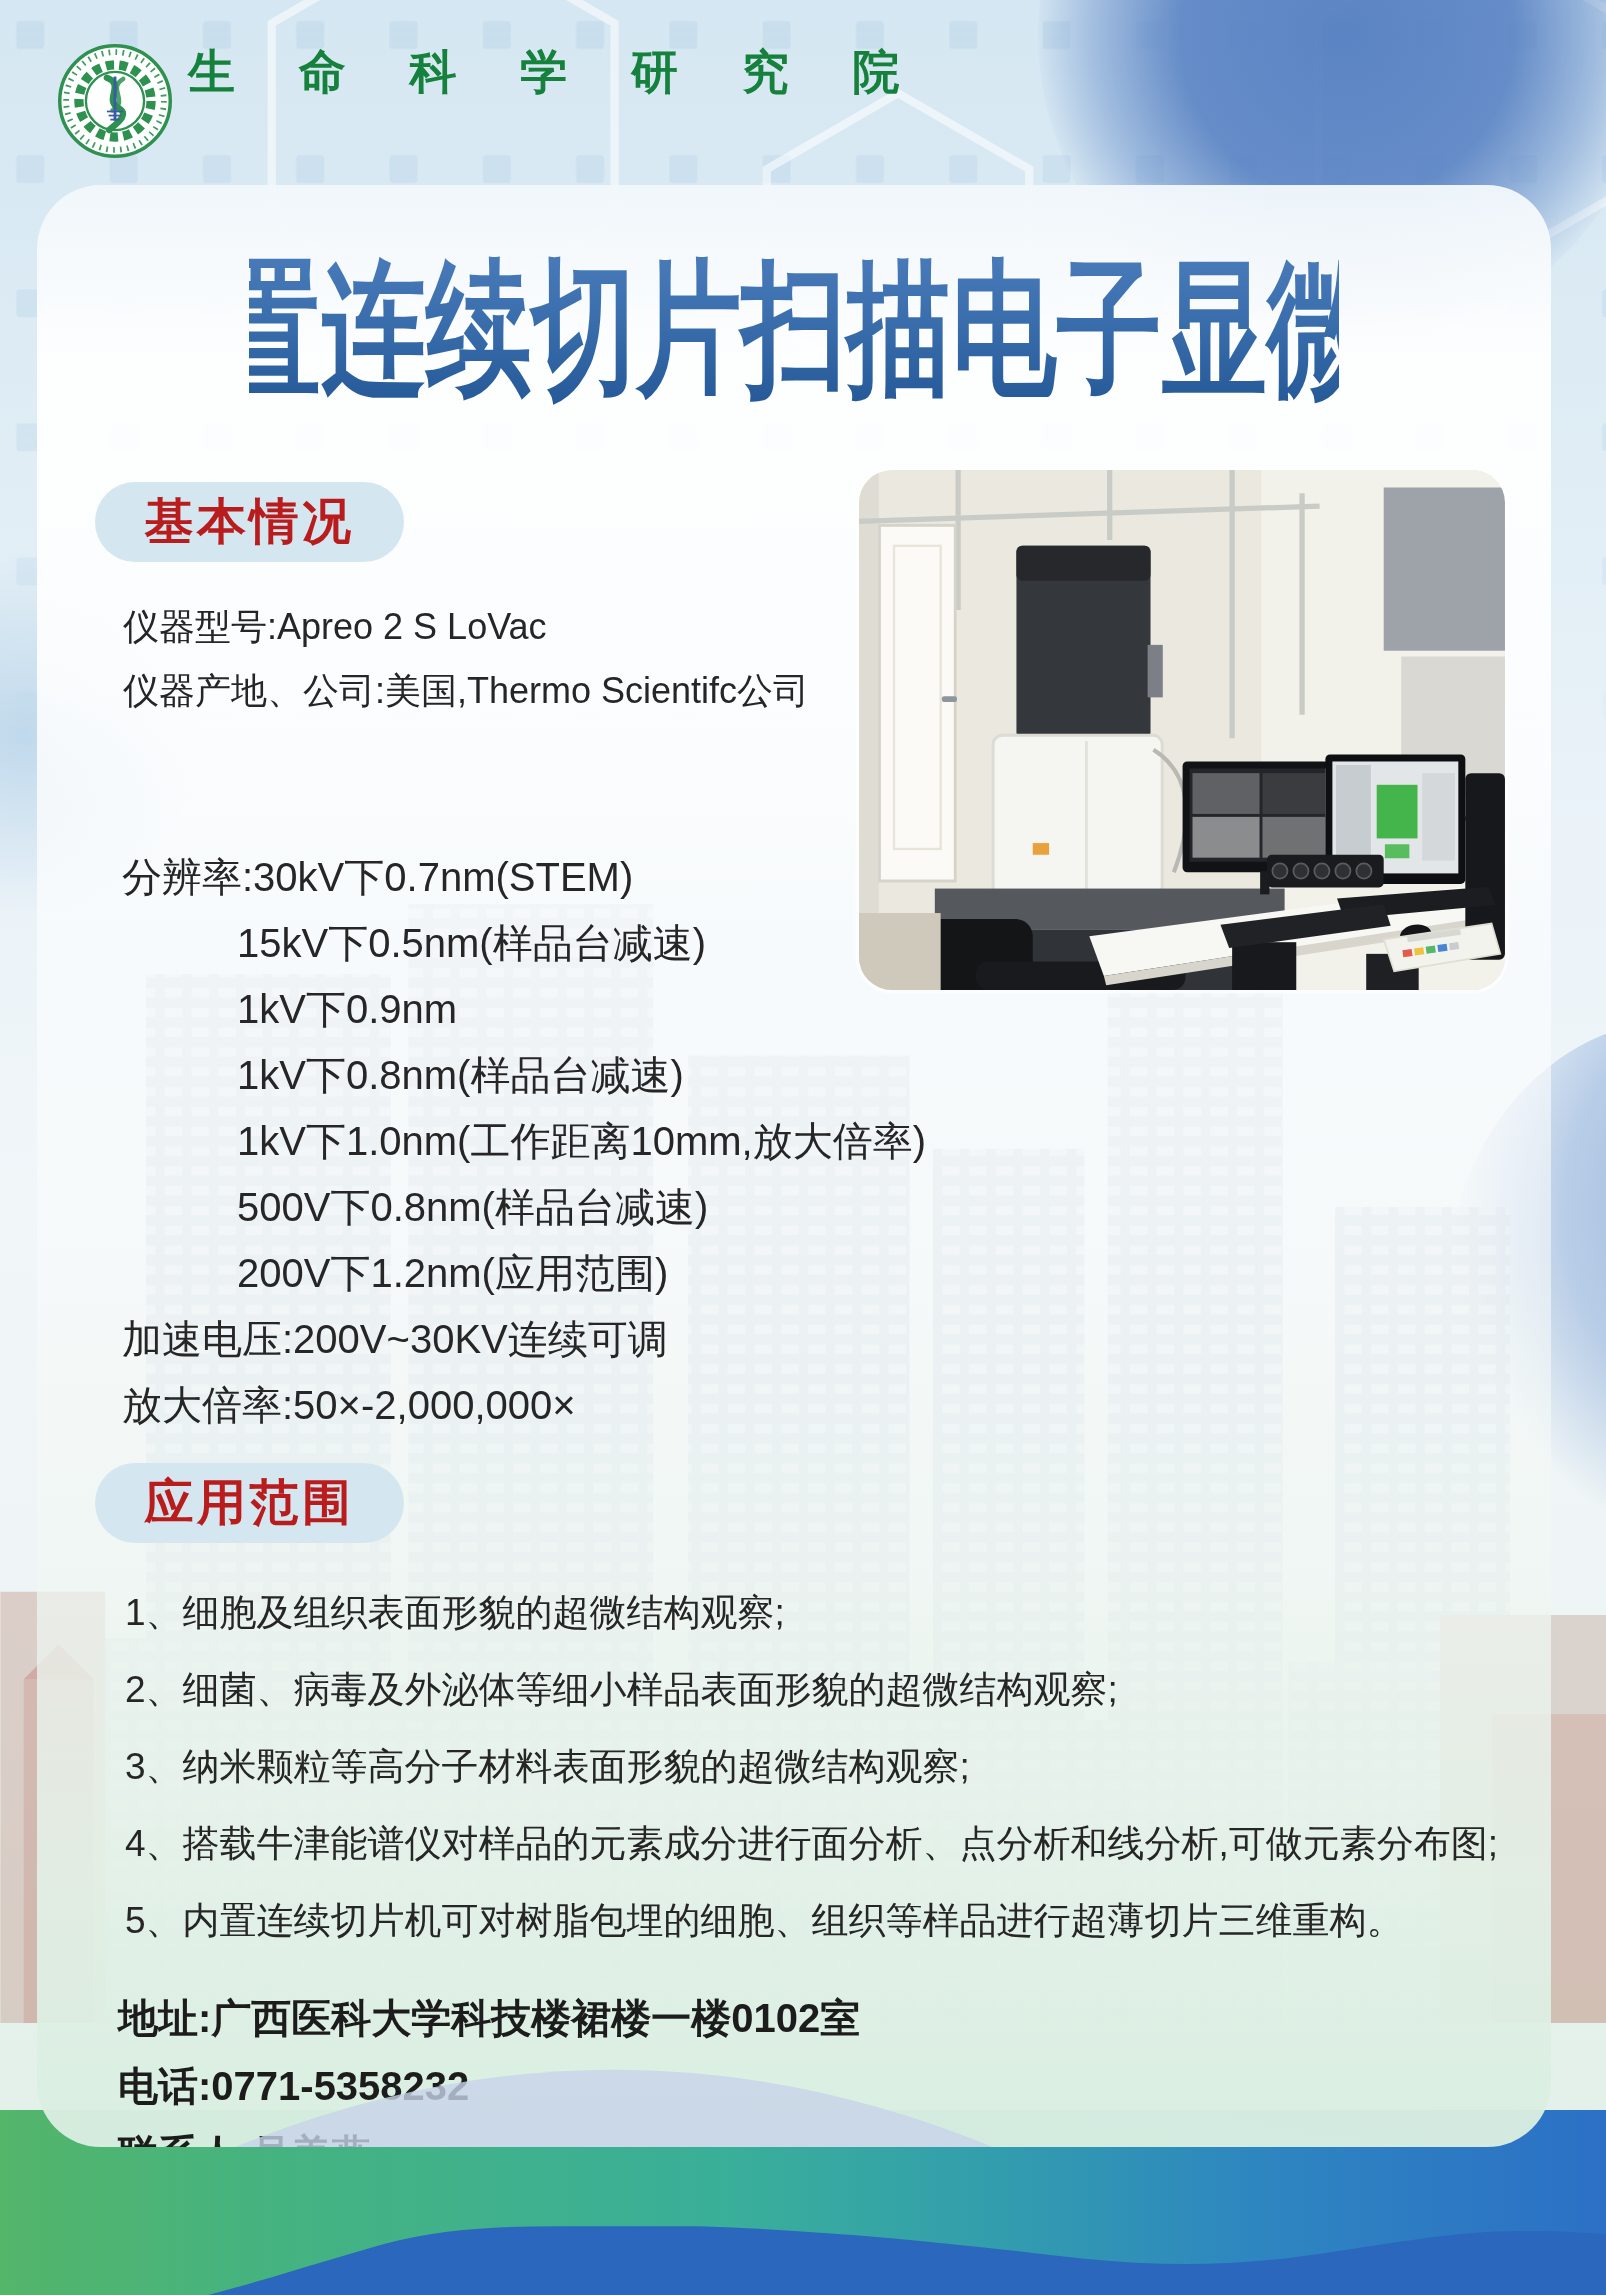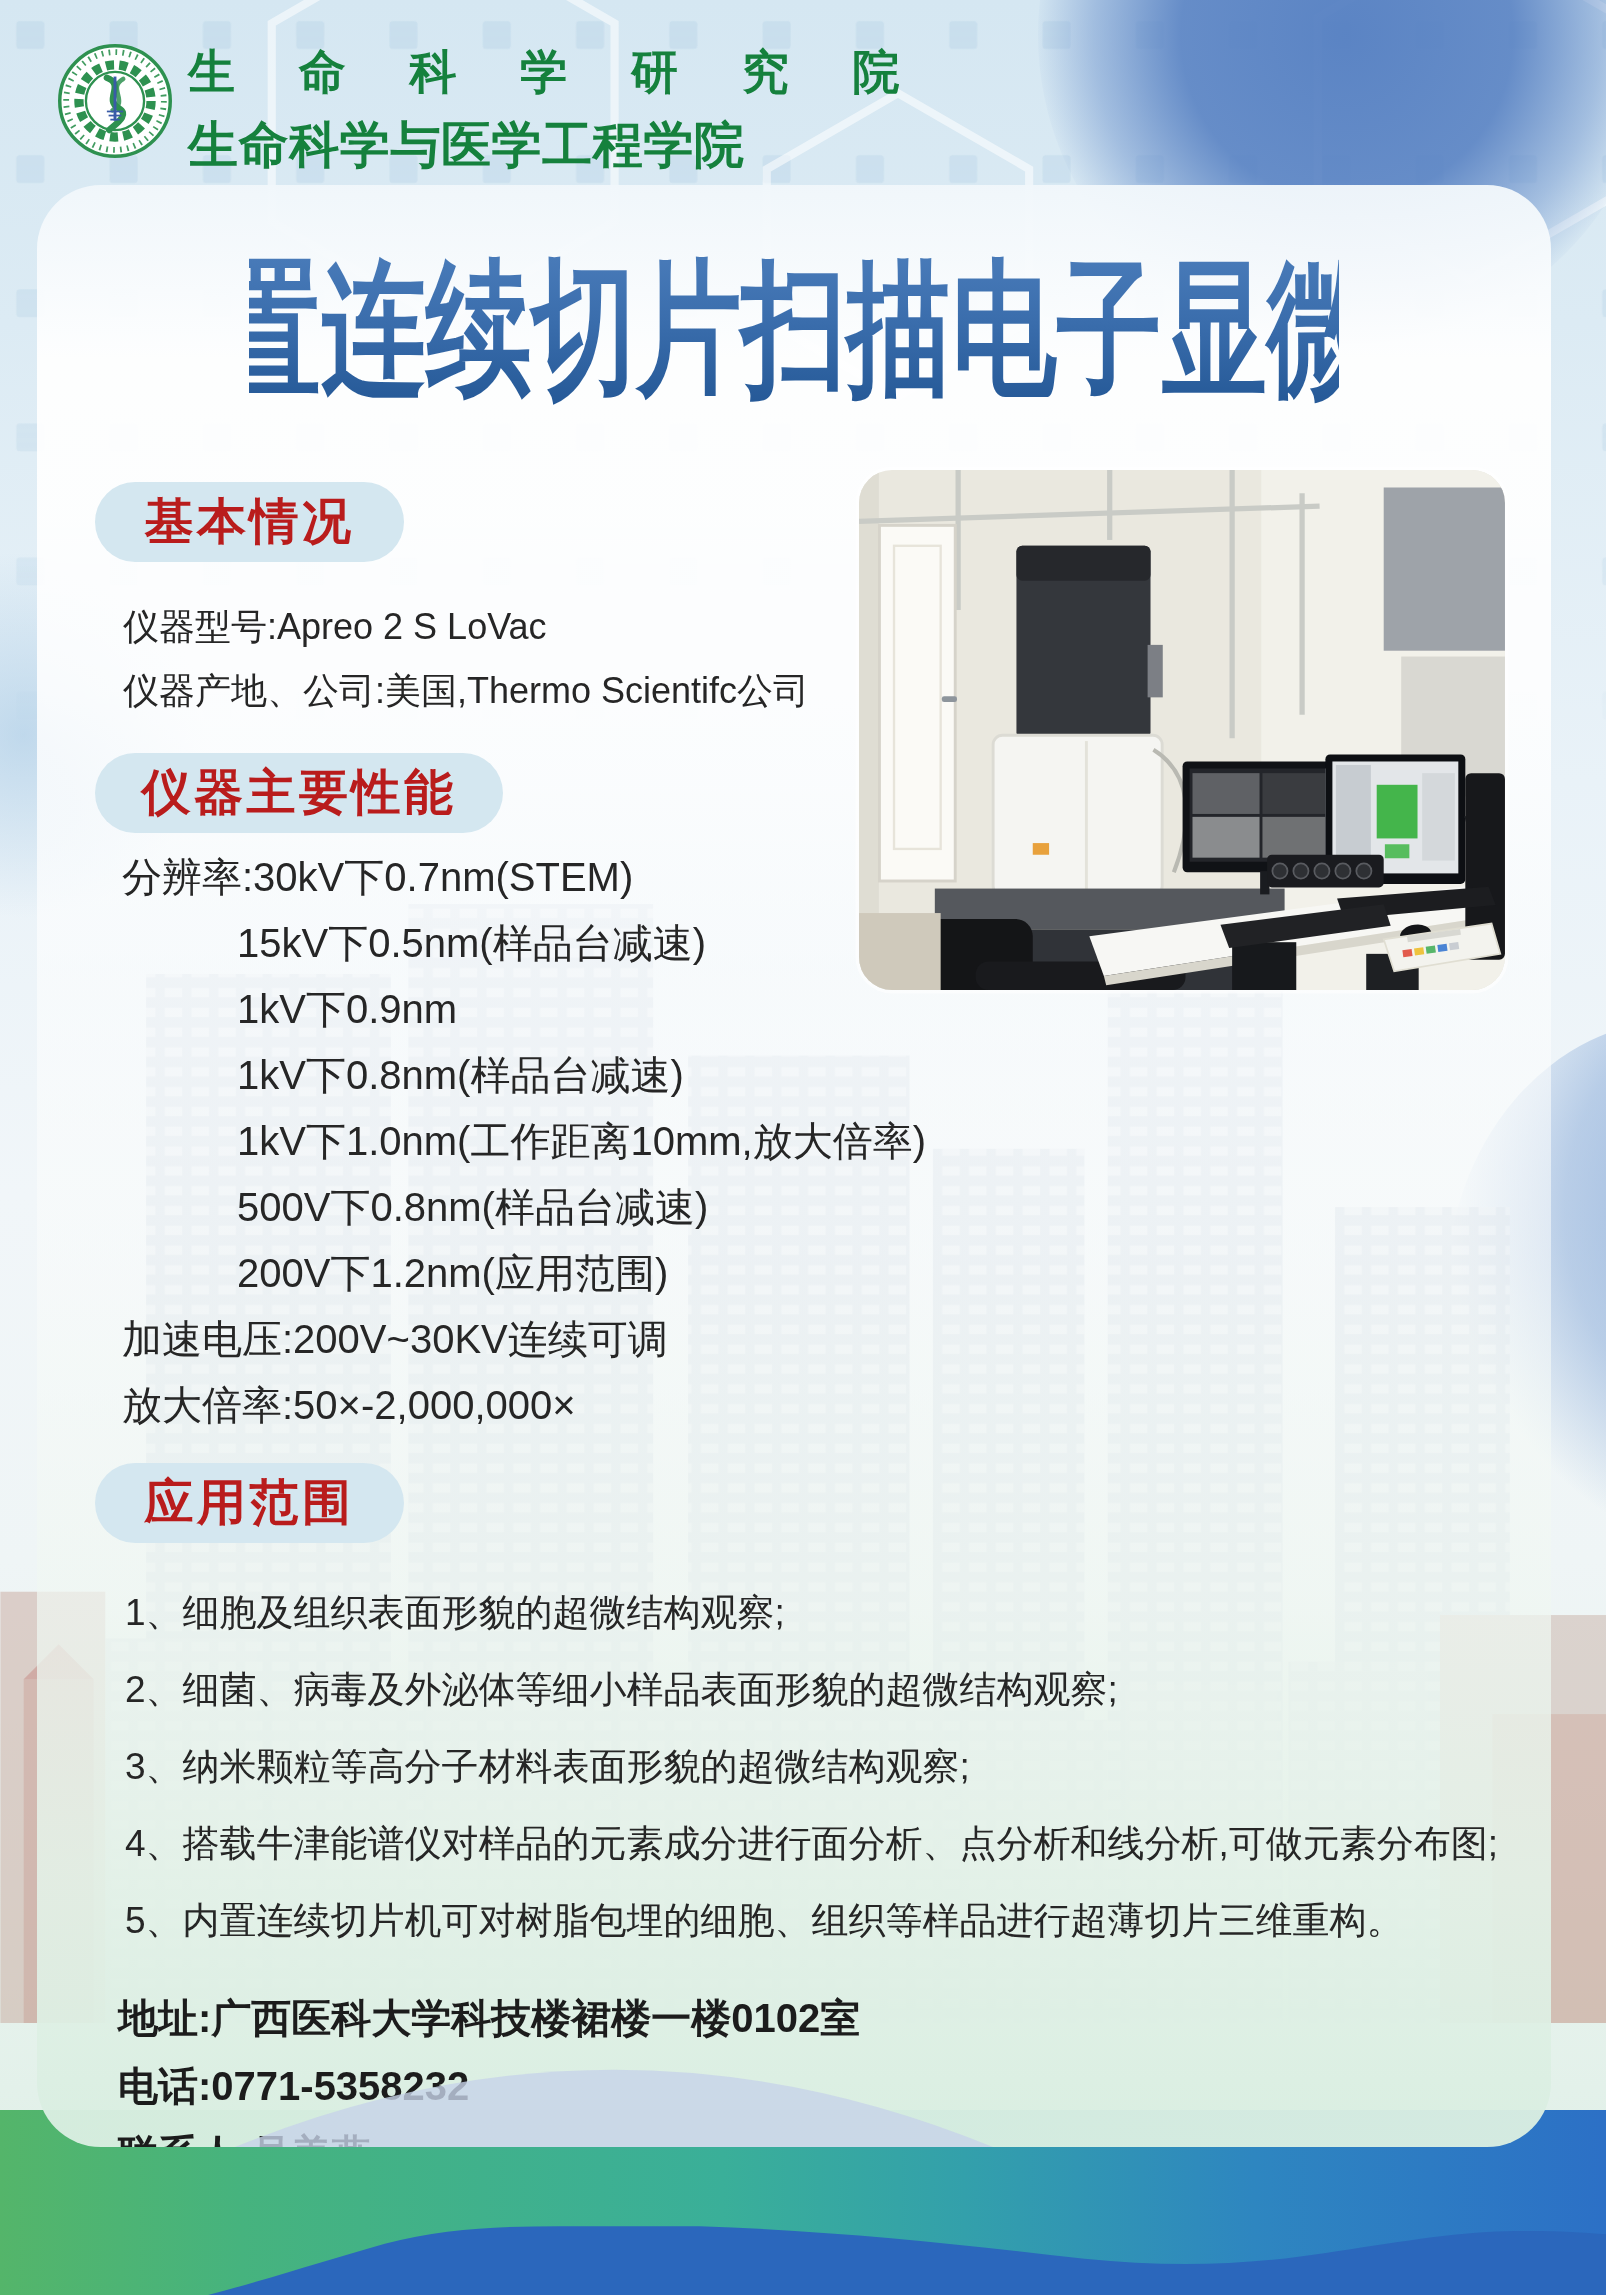--- a/index.html
+++ b/index.html
@@ -162,39 +162,35 @@
       <path d="M 112 60 C 84 76, 122 98, 94 114" fill="none" stroke="#2e9150" stroke-width="8" stroke-linecap="round" opacity="0.85"></path>
       <line x1="98" y1="56" x2="98" y2="132" stroke="#3a5ba8" stroke-width="5"></line>
       <g stroke="#3a5ba8" stroke-width="3">
         <line x1="84" y1="116" x2="112" y2="116"></line>
           <line x1="87" y1="123" x2="109" y2="123"></line>
           <line x1="90" y1="130" x2="106" y2="130"></line>
       </g>
     </svg>
     <div class="org-names">
       <div class="org-line1">生 命 科 学 研 究 院</div>
-      <div class="org-line2">生命科学与医学工程学院</div>
     </div>
   </div>
 
   <div class="card">
 
     <div class="poster-title">内置连续切片扫描电子显微镜</div>
 
     <div class="pill pill-basic">
       <span>基本情况</span>
     </div>
     <div class="body-block basic-lines">
       <div>仪器型号:Apreo 2 S LoVac</div>
       <div>仪器产地、公司:美国,Thermo Scientifc公司</div>
     </div>
 
-    <div class="pill pill-performance">
-      <span>仪器主要性能</span>
-    </div>
     <div class="body-block spec-lines">
       <div>分辨率:30kV下0.7nm(STEM)</div>
       <div class="indent">15kV下0.5nm(样品台减速)</div>
       <div class="indent">1kV下0.9nm</div>
       <div class="indent">1kV下0.8nm(样品台减速)</div>
       <div class="indent">1kV下1.0nm(工作距离10mm,放大倍率)</div>
       <div class="indent">500V下0.8nm(样品台减速)</div>
       <div class="indent">200V下1.2nm(应用范围)</div>
       <div>加速电压:200V~30KV连续可调</div>
       <div>放大倍率:50×-2,000,000×</div>

